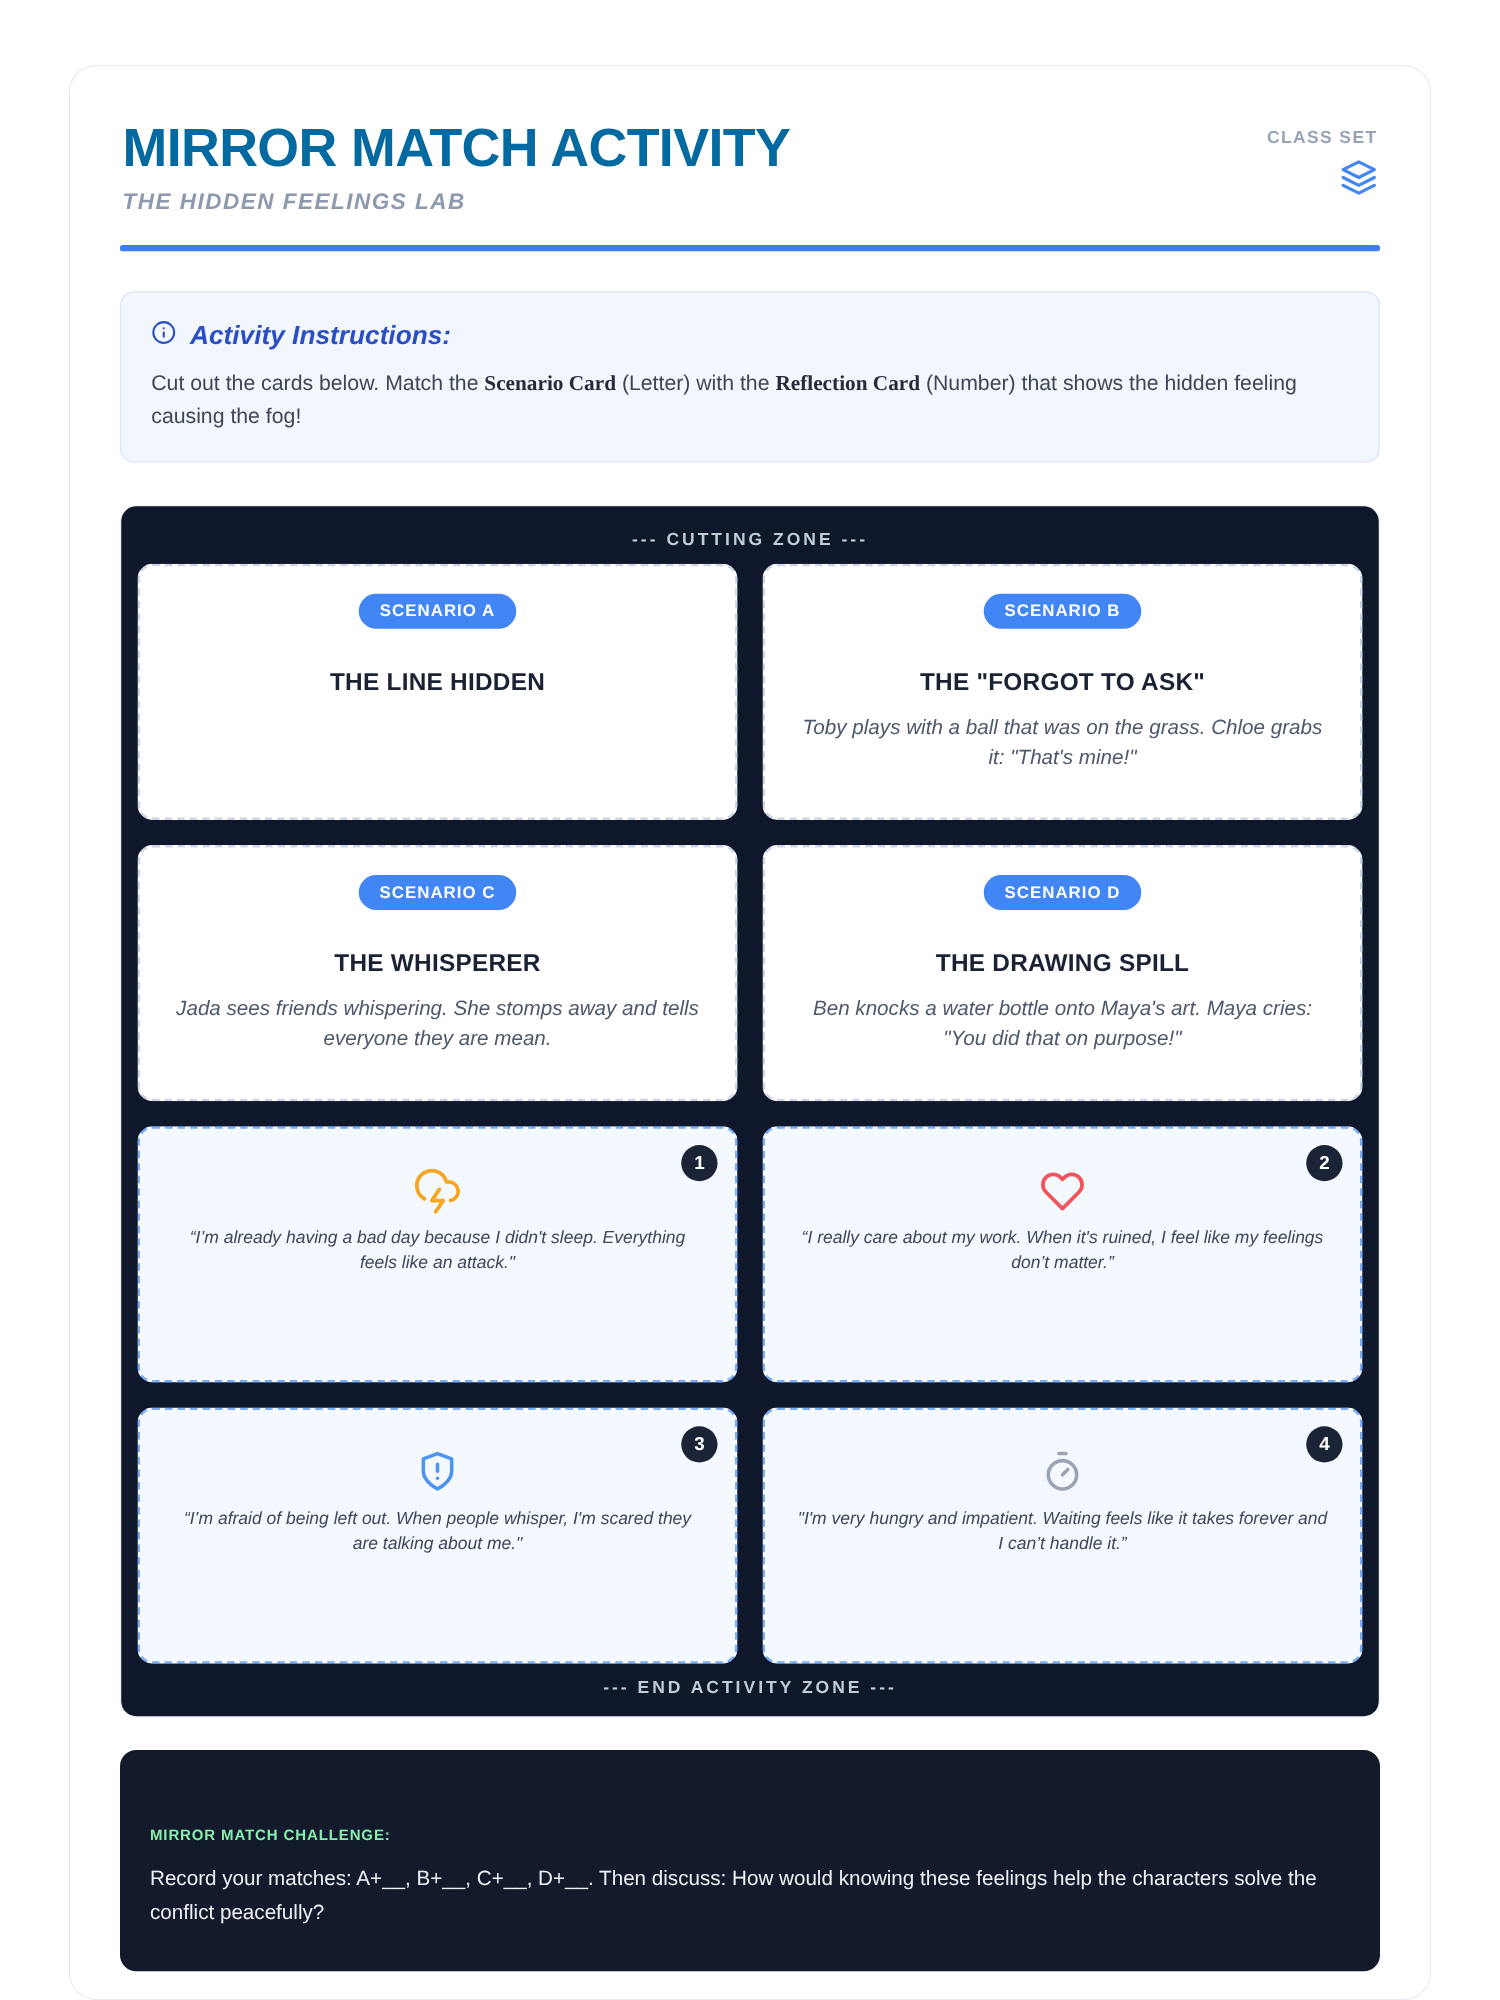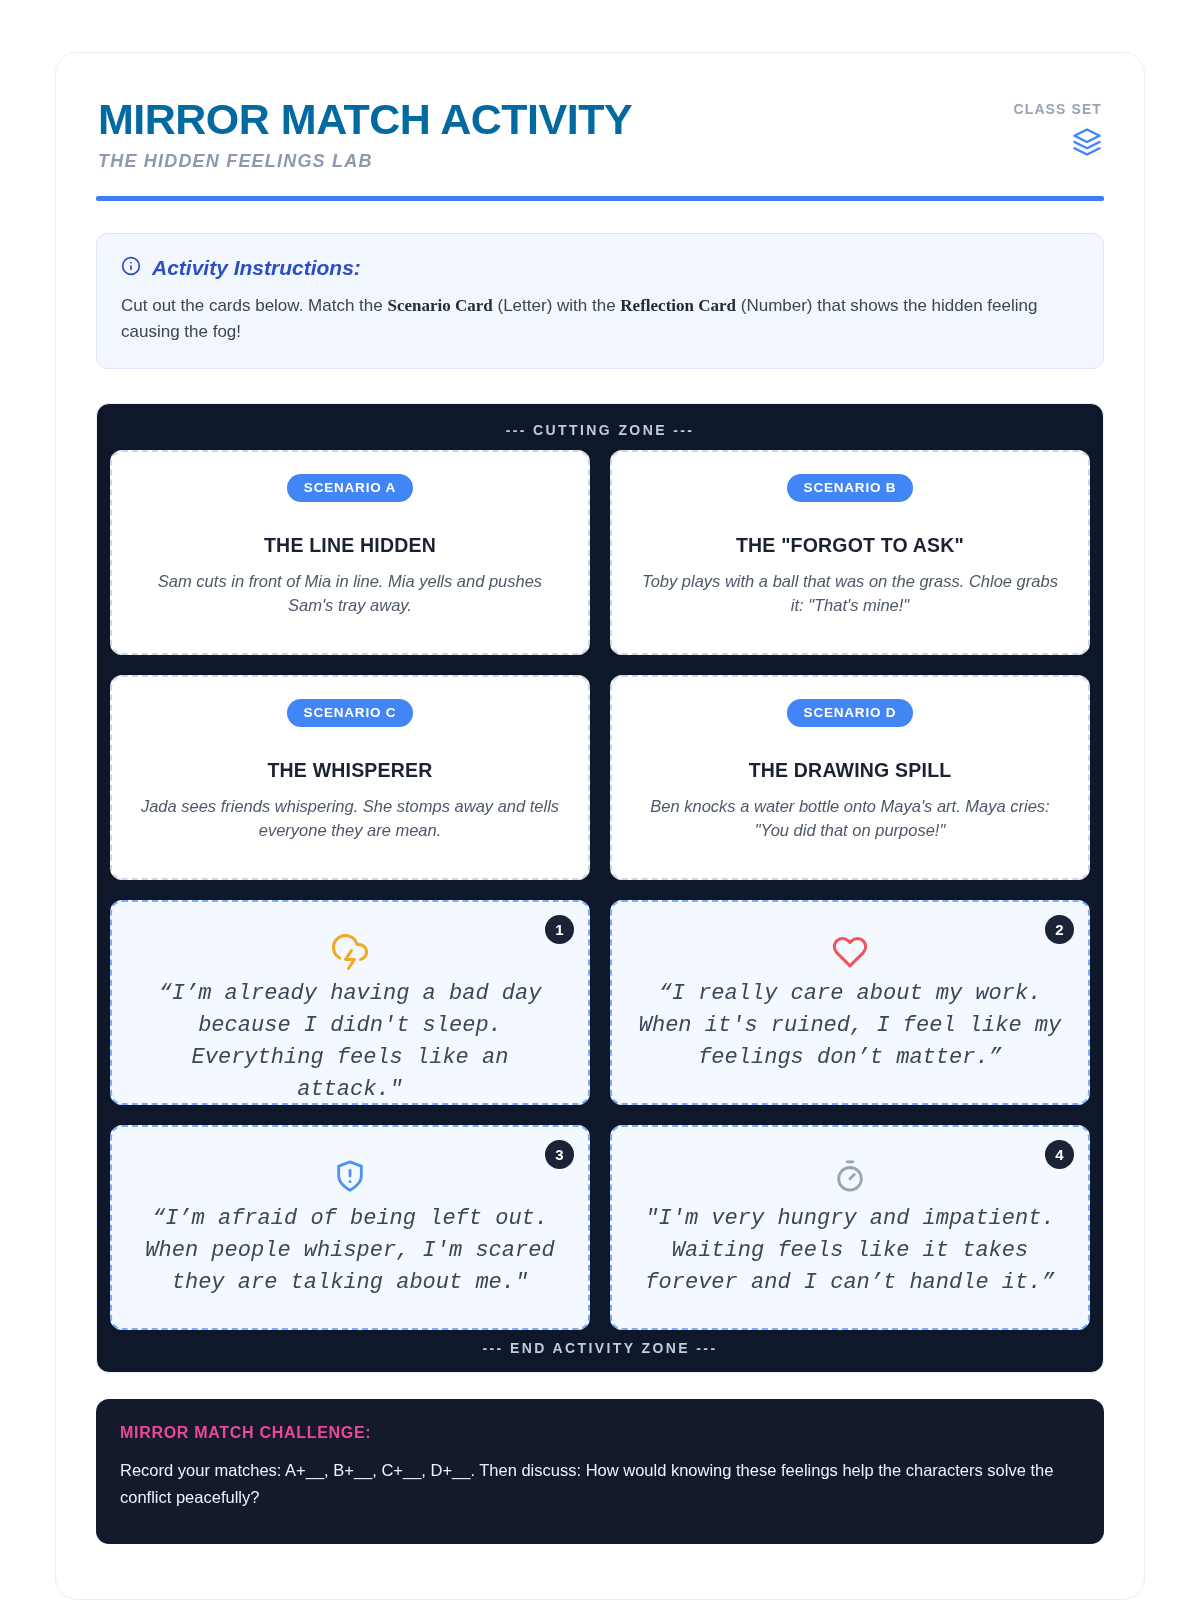--- a/index.html
+++ b/index.html
@@ -170,39 +170,39 @@
     border-radius: 50%;
     background: #1b2436;
     color: #ffffff;
     font-size: 15px;
     font-weight: bold;
     line-height: 29px;
     text-align: center;
   }
   .ref-icon { height: 40px; margin-bottom: 4px; }
   .ref-text {
-    font-size: 22px;
+    font-size: 14px;
     font-style: italic;
     line-height: 1.45;
     color: #3c4757;
-    font-family: Liberation Mono, monospace;
   }
 
   
   .challenge {
     margin-top: 26px;
     background: #131a2b;
     border-radius: 13px;
     padding: 25px 24px 32px 24px;
   }
   .ch-title {
-    font-size: 16px;
+    font-size: 12px;
     font-weight: bold;
     letter-spacing: 0.7px;
-    color: #ec4899;
+    color: #86efac;
+    margin-top: 36px;
   }
   .ch-body {
     margin-top: 15px;
     font-size: 16.5px;
     line-height: 1.65;
     color: #eef1f7;
   }
 </style>
 </head>
 <body>
@@ -242,21 +242,20 @@
   </div>
 
   <div class="cutzone">
     <div class="cut-label">--- CUTTING ZONE ---</div>
 
     <div class="card-grid">
 
       <div class="scenario-card">
         <span class="badge">SCENARIO A</span>
         <div class="sc-title">THE LINE HIDDEN</div>
-        <div class="sc-text">Sam cuts in front of Mia in line. Mia yells and pushes Sam's tray away.</div>
       </div>
 
       <div class="scenario-card">
         <span class="badge">SCENARIO B</span>
         <div class="sc-title">THE "FORGOT TO ASK"</div>
         <div class="sc-text">Toby plays with a ball that was on the grass. Chloe grabs it: "That's mine!"</div>
       </div>
 
       <div class="scenario-card">
         <span class="badge">SCENARIO C</span>

